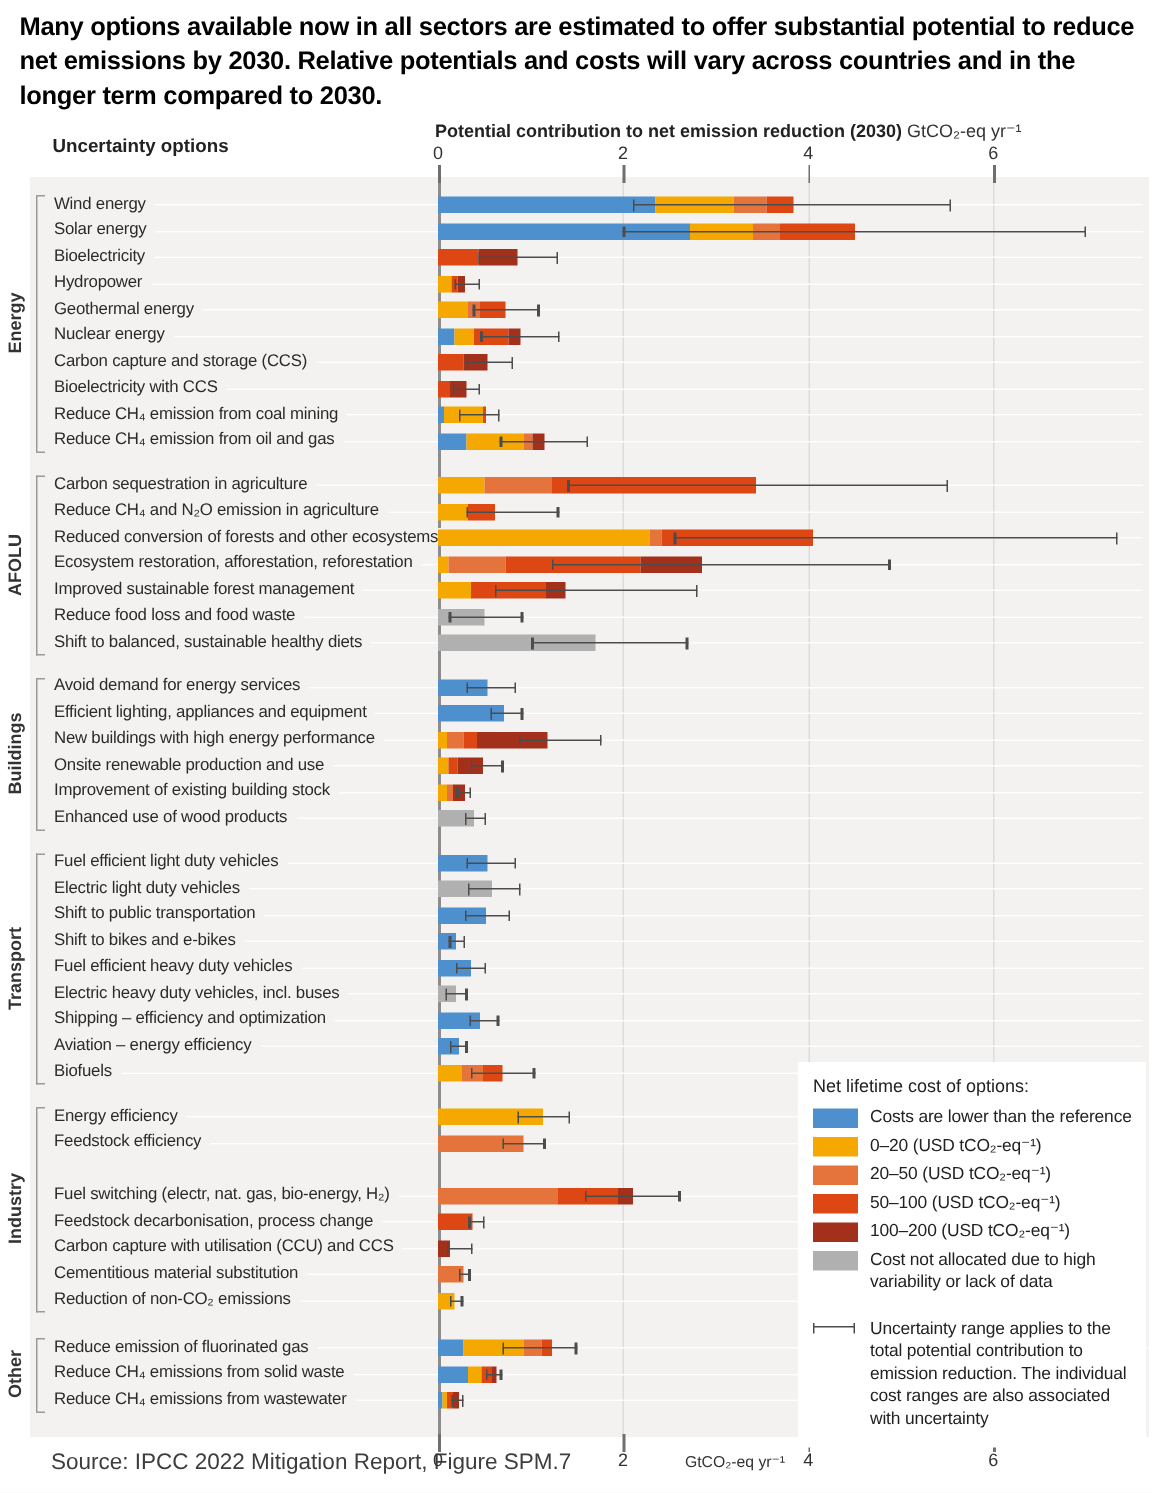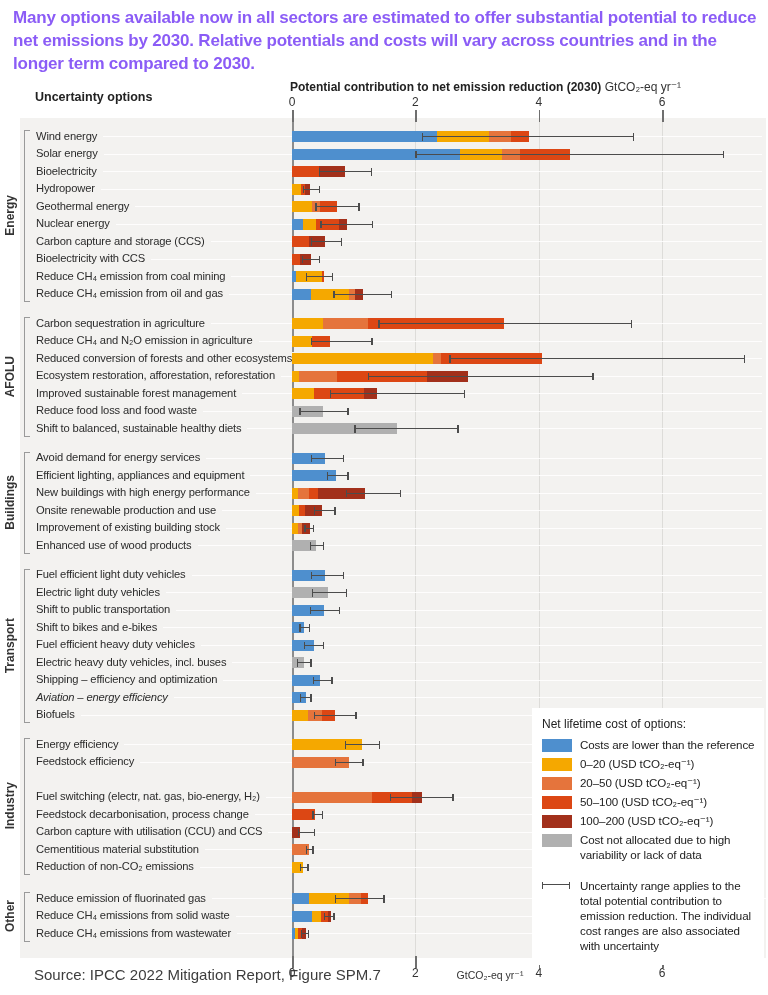--- a/index.html
+++ b/index.html
@@ -1,18 +1,18 @@
 <!DOCTYPE html>
 <html><head>
 <meta charset="utf-8">
 <style>
   html,body{margin:0;padding:0;background:#ffffff;}
   body{width:768px;height:995px;position:relative;font-family:"Liberation Sans","DejaVu Sans",sans-serif;color:#2b2b2b;overflow:hidden;}
   #figure{position:absolute;inset:0;}
-  .fig-title{position:absolute;left:13px;top:6px;width:748px;font-size:17px;line-height:23px;font-weight:bold;color:#8b5cf6;letter-spacing:-0.2px;}
+  .fig-title{position:absolute;left:13px;top:6px;width:748px;font-size:17px;line-height:23px;font-weight:bold;color:#000000;letter-spacing:-0.2px;}
   .col-header{position:absolute;left:35px;top:90px;font-size:12.5px;font-weight:bold;color:#222;}
   .axis-header{position:absolute;left:290px;top:80px;font-size:12px;color:#222;white-space:nowrap;}
   .axis-header .bold{font-weight:bold;}
   .axis-header .unit{font-weight:normal;color:#333;}
   .chart-area{position:absolute;left:20px;top:118px;width:746px;height:840px;background:#f3f2f0;}
   .grid{position:absolute;top:0;bottom:0;width:1px;background:#dddcd9;}
   .axis0{position:absolute;top:0;bottom:0;width:1.6px;background:#8c8c8c;}
   .tickmark{position:absolute;width:1.6px;height:12px;background:#6f6f6f;}
   .ticknum{position:absolute;width:24px;text-align:center;font-size:12px;color:#333;}
   .section-row{position:absolute;left:0;width:100%;height:17.5px;}
@@ -314,21 +314,21 @@
         </div>
         <div class="errbar" style="left: 276.9px; width: 14.8px;"></div>
       </div>
       <div class="section-row" style="top: 553.5px;">
         <span class="row-label">Shipping – efficiency and optimization</span>
         <div class="bars">
           <div class="seg" style="width: 27.8px; background: rgb(78, 143, 206);"></div>
         </div>
         <div class="errbar" style="left: 293px; width: 19.7px;"></div>
       </div>
-      <div class="section-row" style="top: 571px; font-style: italic;">
+      <div class="section-row" style="top: 571px;">
         <span class="row-label">Aviation – energy efficiency</span>
         <div class="bars">
           <div class="seg" style="width: 13.6px; background: rgb(78, 143, 206);"></div>
         </div>
         <div class="errbar" style="left: 280px; width: 11.7px;"></div>
       </div>
       <div class="section-row" style="top: 588.5px;">
         <span class="row-label">Biofuels</span>
         <div class="bars">
           <div class="seg" style="width: 16px; background: rgb(245, 168, 0);"></div>

